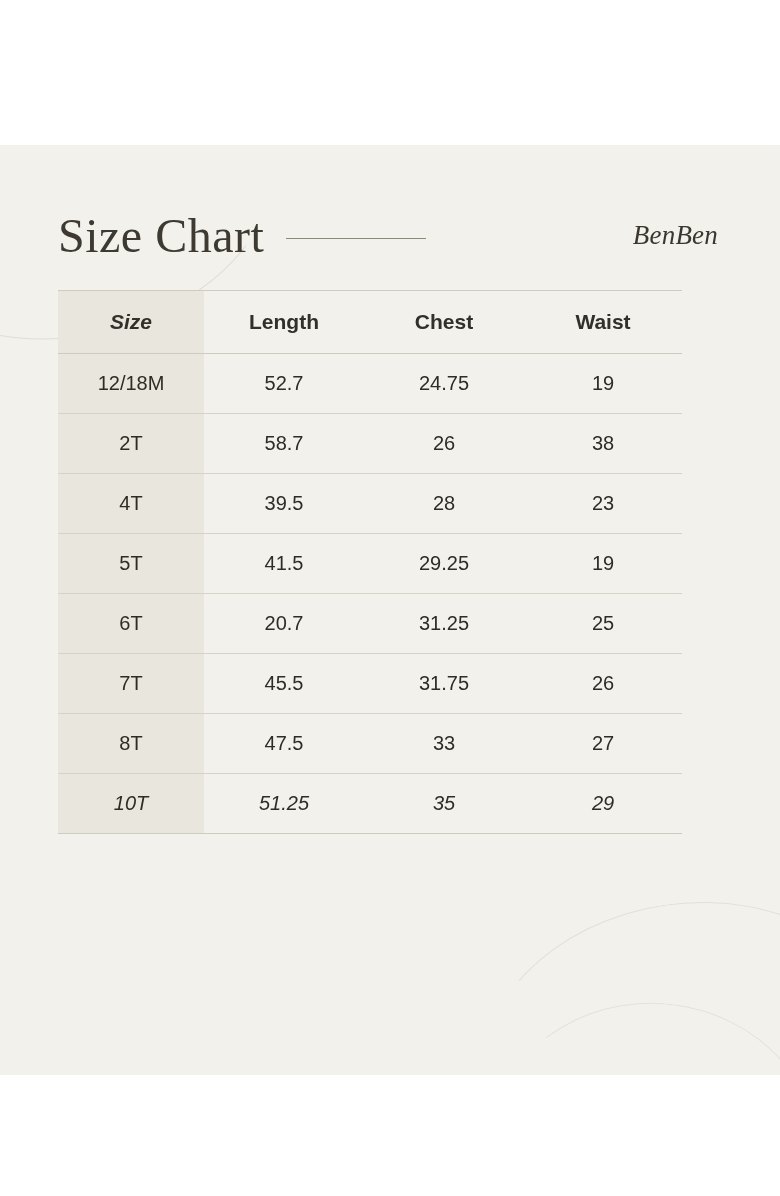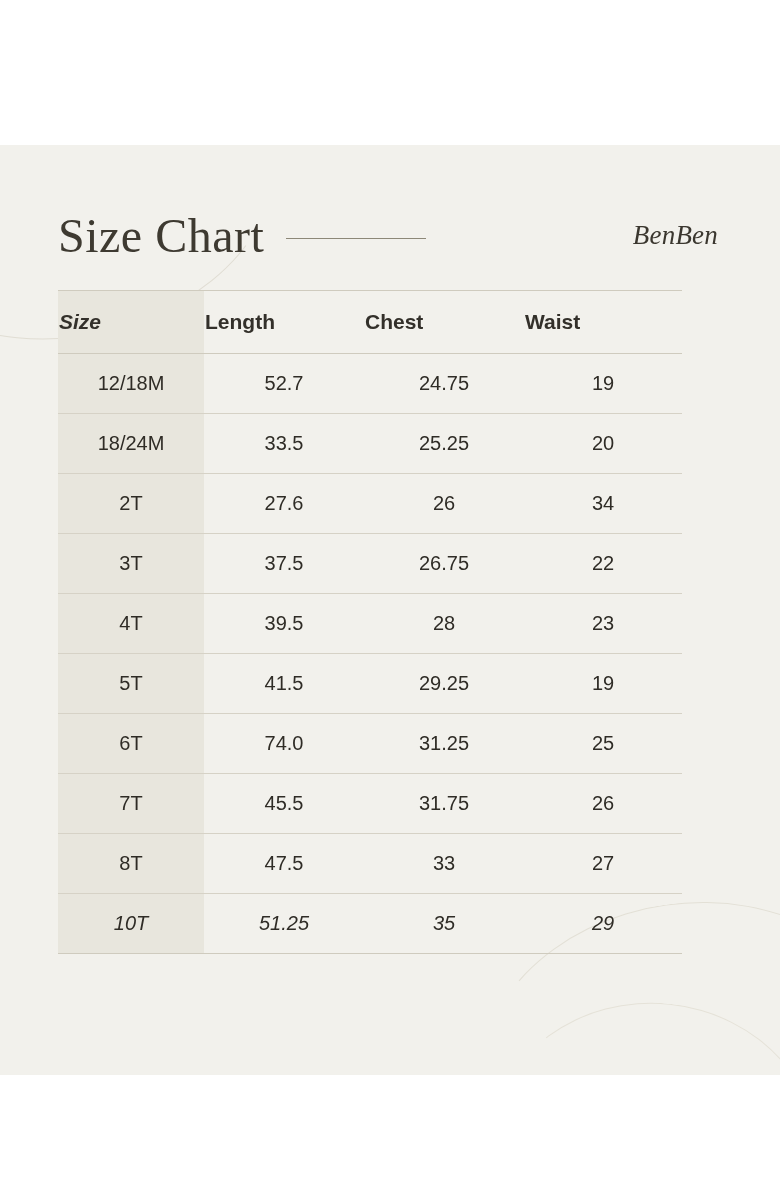--- a/index.html
+++ b/index.html
@@ -110,21 +110,21 @@
   table.size-table col.c-size   { width: 146px; }
   table.size-table col.c-length { width: 160px; }
   table.size-table col.c-chest  { width: 160px; }
   table.size-table col.c-waist  { width: 158px; }
 
   table.size-table thead th {
     height: 60px;
     font-size: 21px;
     font-weight: bold;
     color: #33302a;
-    text-align: left;
+    text-align: center;
     border-bottom: 1px solid #cfcbbe;
     border-top: 1px solid #cfcbbe;
     background: transparent;
   }
   table.size-table thead th.col-size {
     font-style: italic;
     background: #e8e6dd;
   }
   table.size-table tbody td {
     height: 57px;
@@ -173,52 +173,40 @@
         </tr>
       </thead>
       <tbody>
         <tr>
           <td class="col-size">12/18M</td>
           <td>52.7</td>
           <td>24.75</td>
           <td>19</td>
         </tr>
         <tr>
-          <td class="col-size">18/24M</td>
-          <td>33.5</td>
-          <td>25.25</td>
-          <td>20</td>
-        </tr>
-        <tr>
           <td class="col-size">2T</td>
-          <td>27.6</td>
+          <td>58.7</td>
           <td>26</td>
-          <td>34</td>
-        </tr>
-        <tr>
-          <td class="col-size">3T</td>
-          <td>37.5</td>
-          <td>26.75</td>
-          <td>22</td>
+          <td>38</td>
         </tr>
         <tr>
           <td class="col-size">4T</td>
           <td>39.5</td>
           <td>28</td>
           <td>23</td>
         </tr>
         <tr>
           <td class="col-size">5T</td>
           <td>41.5</td>
           <td>29.25</td>
           <td>19</td>
         </tr>
         <tr>
           <td class="col-size">6T</td>
-          <td>74.0</td>
+          <td>20.7</td>
           <td>31.25</td>
           <td>25</td>
         </tr>
         <tr>
           <td class="col-size">7T</td>
           <td>45.5</td>
           <td>31.75</td>
           <td>26</td>
         </tr>
         <tr>

